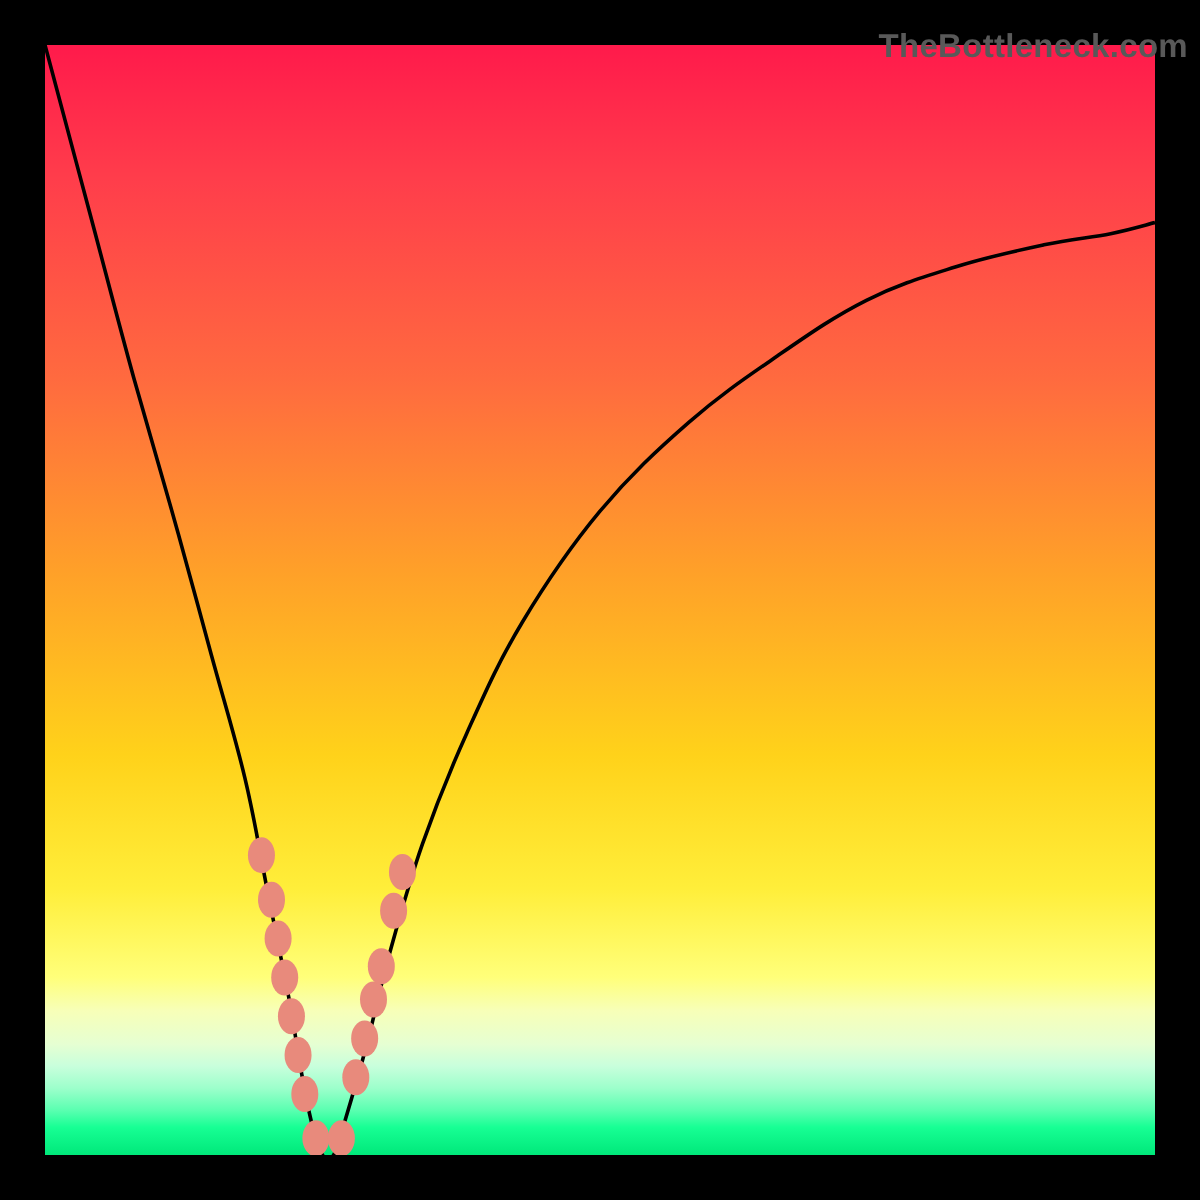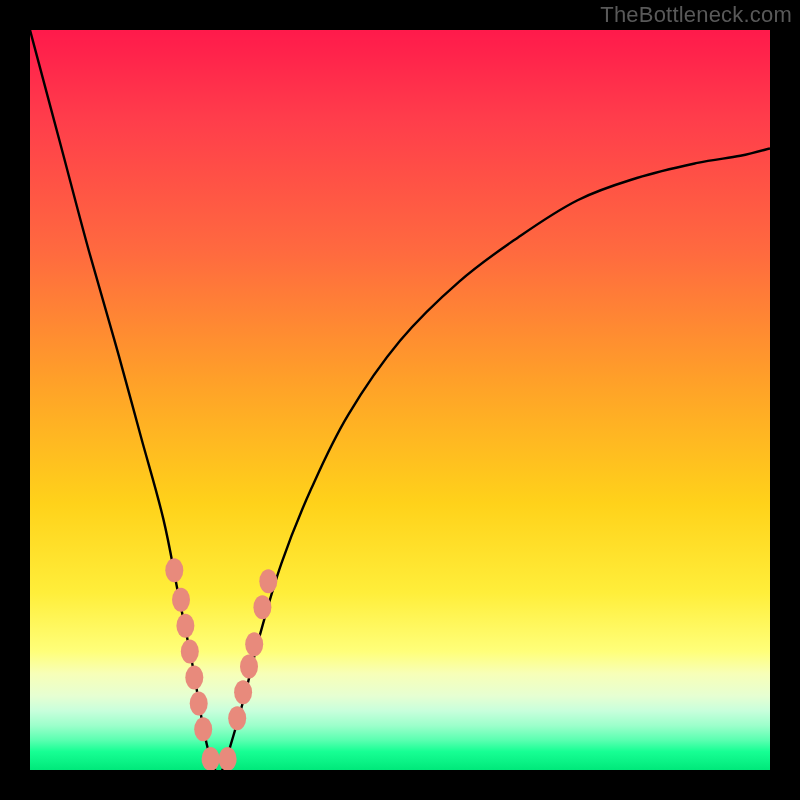--- a/index.html
+++ b/index.html
@@ -45,25 +45,25 @@
       #17ff94 97.5%,
       #00e87a 100%
     );
   }
   .curve-svg {
     position: absolute;
     inset: 0;
   }
   .watermark {
     position: absolute;
-    top: 2px;
+    top: 18px;
     right: 8px;
     color: #595959;
     font-size: 22px;
-    font-weight: 400;
+    font-weight: 700;
     letter-spacing: 0.2px;
     user-select: none;
     margin-left: 32px;
   }
 </style>
 </head>
 <body>
 
 <div class="frame">
   <div class="plot">

